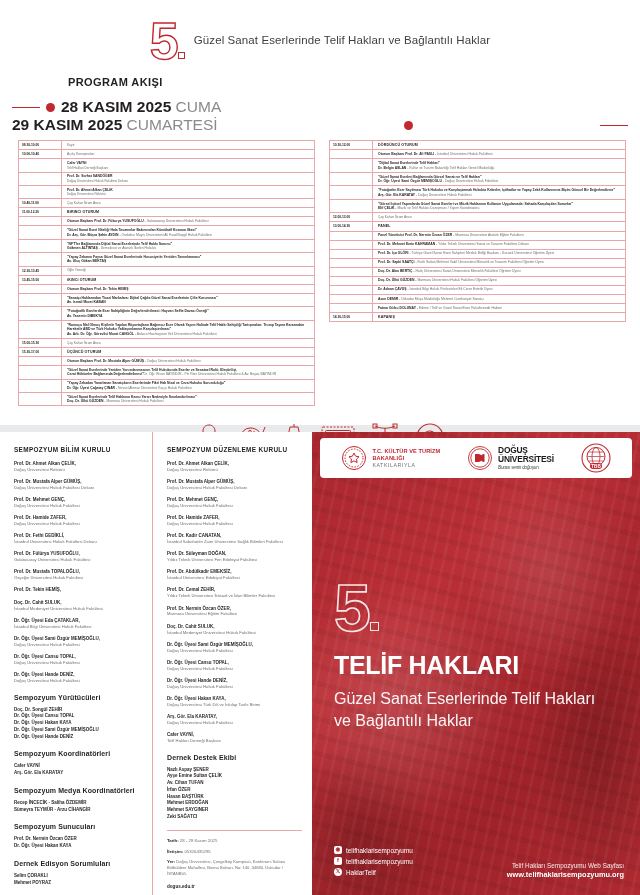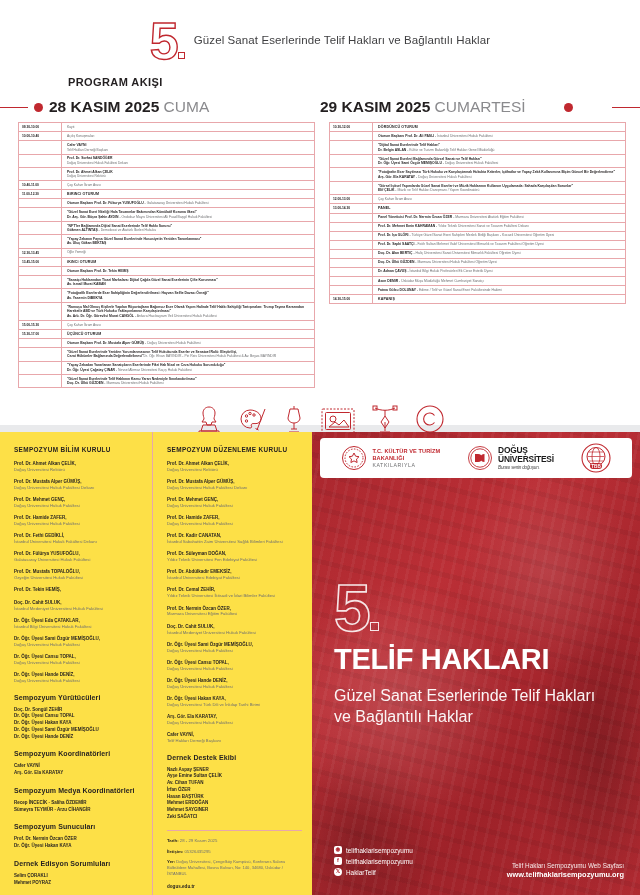--- a/index.html
+++ b/index.html
@@ -67,21 +67,22 @@
     margin: 16px 0 0 68px;
     font-size: 11px;
     font-weight: 700;
     letter-spacing: 0.4px;
     color: #231f20;
   }
 
   .day-head-row {
     display: flex;
     margin-top: 10px;
-    padding: 0 0;
+    padding: 0 12px;
+    flex-direction: column;
   }
   .day-head { flex: 1; display: flex; align-items: center; gap: 6px; }
   .day-head.right { justify-content: space-between; }
   .dayline { flex: 0 0 28px; height: 1px; background: #c0282f; }
   .daybullet {
     width: 9px; height: 9px; border-radius: 50%;
     background: #c0282f; flex: 0 0 auto;
   }
   .day-title {
     font-size: 15.5px;
@@ -163,21 +164,21 @@
     font-size: 6px; font-weight: 700; line-height: 1;
   }
   .sicon.round { border-radius: 50%; }
   .sicon.ig { border-radius: 2.5px; background: #fff; border: 1px solid #231f20; color: #231f20; }
 
   
   .sheet-bot {
     position: absolute;
     left: 0; top: 432px;
     width: 640px; height: 463px;
-    background: #fde047;
+    background: #ffffff;
     display: flex;
     overflow: hidden;
   }
   .col-left, .col-mid {
     padding: 14px 10px 0 14px;
     position: relative;
   }
   .col-left { flex: 0 0 152px; }
   .col-mid  { flex: 0 0 160px; border-left: 0.7px solid #e8a7ab; }
 
@@ -261,26 +262,26 @@
     color: transparent;
     -webkit-text-stroke: 1.6px rgba(255,255,255,.88);
     letter-spacing: -3px;
   }
   .poster-5 .dot {
     display: inline-block; width: 9px; height: 9px;
     border: 1.6px solid rgba(255,255,255,.88);
     margin-left: 2px;
   }
   .poster-title {
-    font-size: 29px;
+    font-size: 25px;
     font-weight: 700;
     color: #fff;
     line-height: 1.13;
     letter-spacing: -0.3px;
-    margin-top: 8px;
+    margin-top: 16px;
   }
   .poster-sub {
     font-size: 16px;
     font-weight: 400;
     color: rgba(255,255,255,.95);
     line-height: 1.35;
     margin-top: 9px;
   }
   .poster-foot {
     position: absolute;

